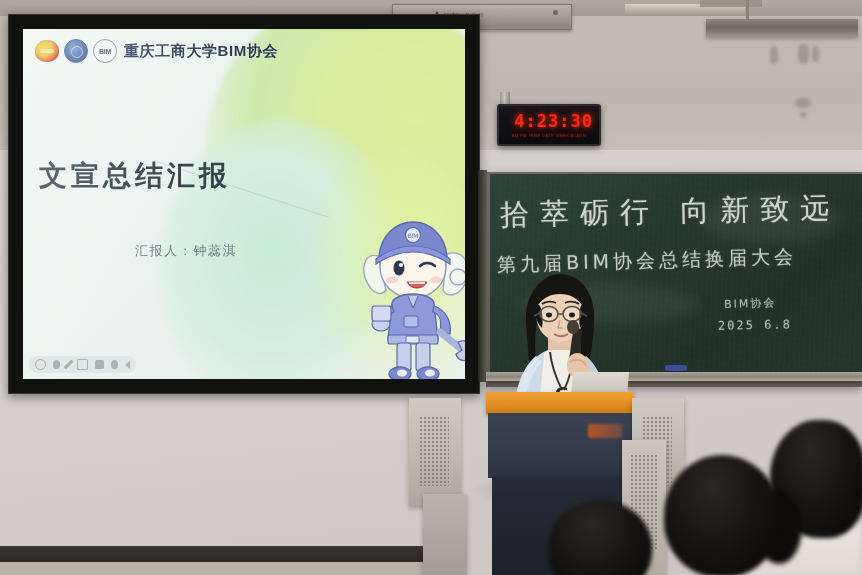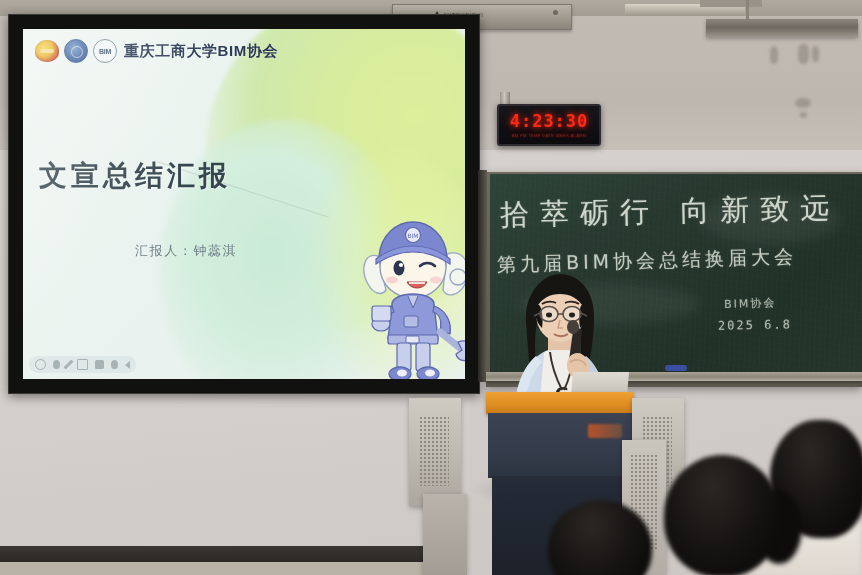--- a/index.html
+++ b/index.html
@@ -115,21 +115,21 @@
   .ppt-icn.chev{width:0;height:0;border-top:4px solid transparent;
     border-bottom:4px solid transparent;border-right:5px solid #5d6b70;background:none;}
 
   
   .clock-body{position:absolute;left:497px;top:104px;width:100px;height:38px;
     background:linear-gradient(180deg,#17161a 0%,#0c0b0e 100%);
     border:2px solid #2e2c30;border-radius:3px;
     box-shadow:0 2px 6px rgba(0,0,0,.5);}
   .clock-digits{position:absolute;left:6px;top:6px;width:88px;height:19px;
     font-family:"DejaVu Sans Mono",monospace;font-size:17px;font-weight:bold;
-    color:#ff2a14;letter-spacing:1px;line-height:19px;text-align:center;
+    color:#ff2a14;letter-spacing:1px;line-height:19px;text-align:right;
     text-shadow:0 0 5px rgba(255,40,20,.85),0 0 10px rgba(255,30,10,.5);}
   .clock-sub{position:absolute;left:6px;top:27px;width:88px;height:7px;
     font-size:4px;color:#8a2418;letter-spacing:.4px;text-align:center;
     text-shadow:0 0 3px rgba(255,40,20,.5);}
   .clock-mount{position:absolute;left:500px;top:92px;width:10px;height:22px;
     background:linear-gradient(90deg,#9c958b 0%,#cdc6bc 45%,#8d867c 100%);}
 
   
   .board-frame{position:absolute;left:486px;top:172px;width:376px;height:215px;
     background:linear-gradient(180deg,#6e6a5f 0%,#5d594f 100%);

